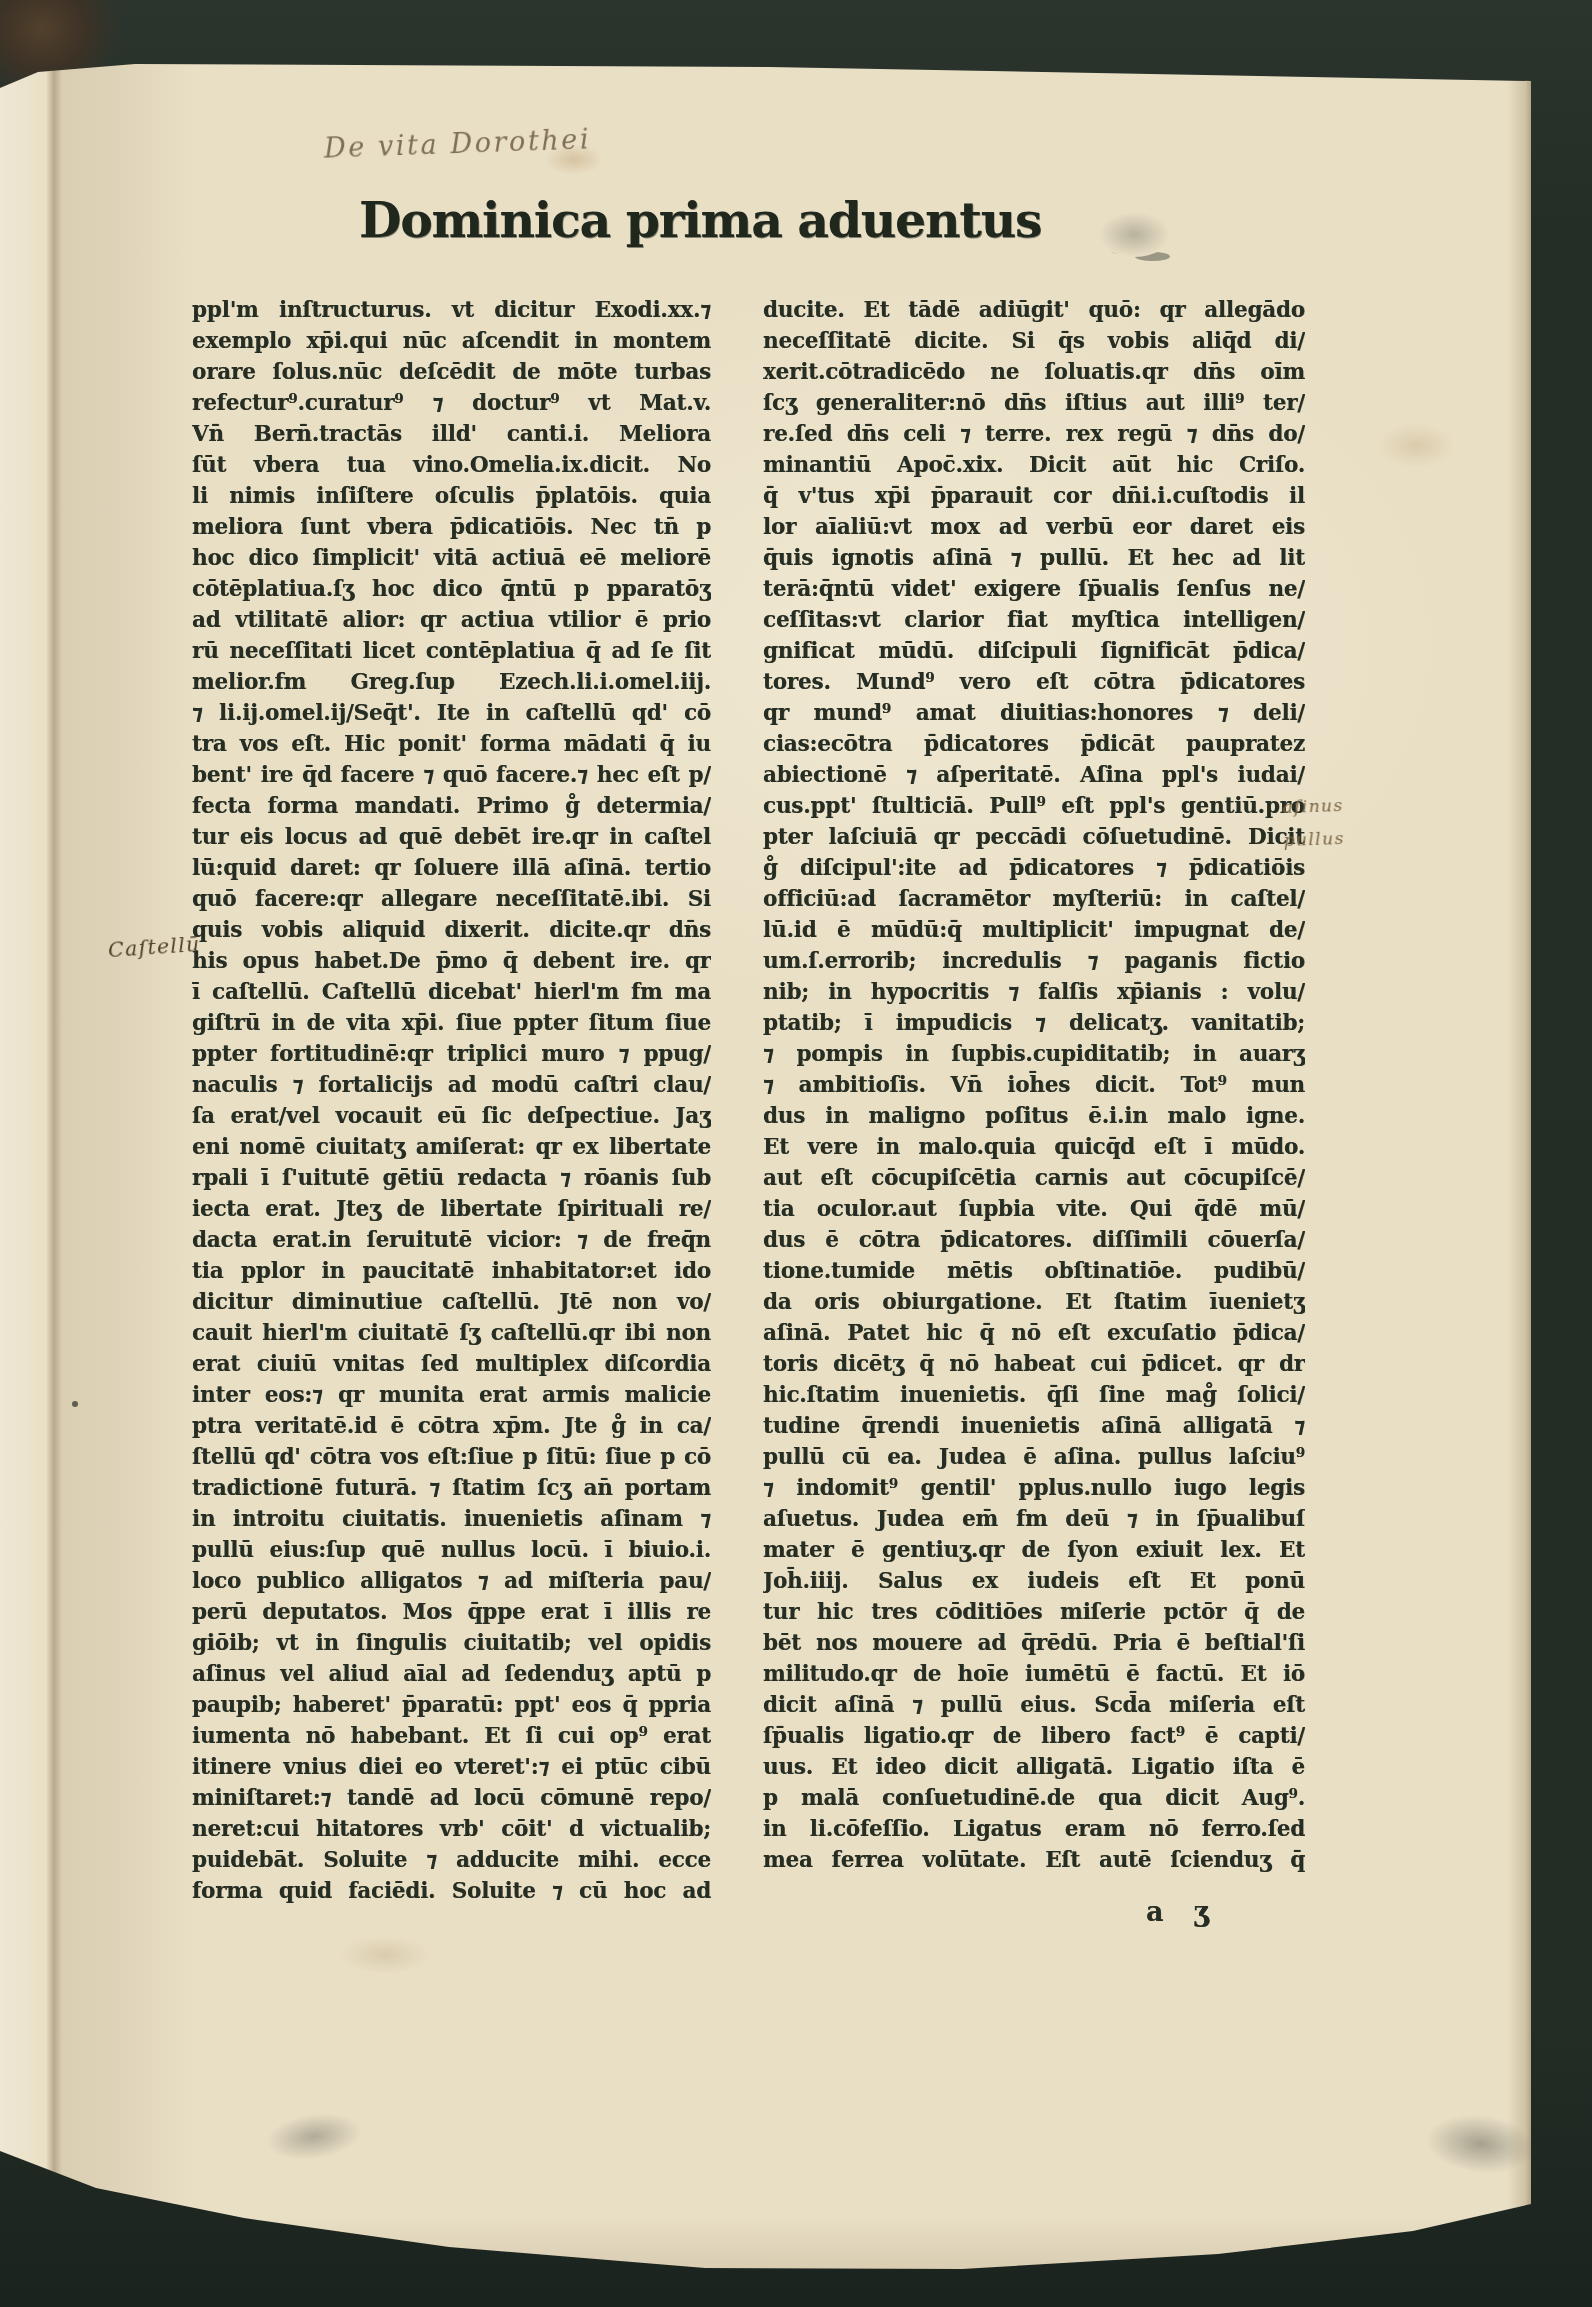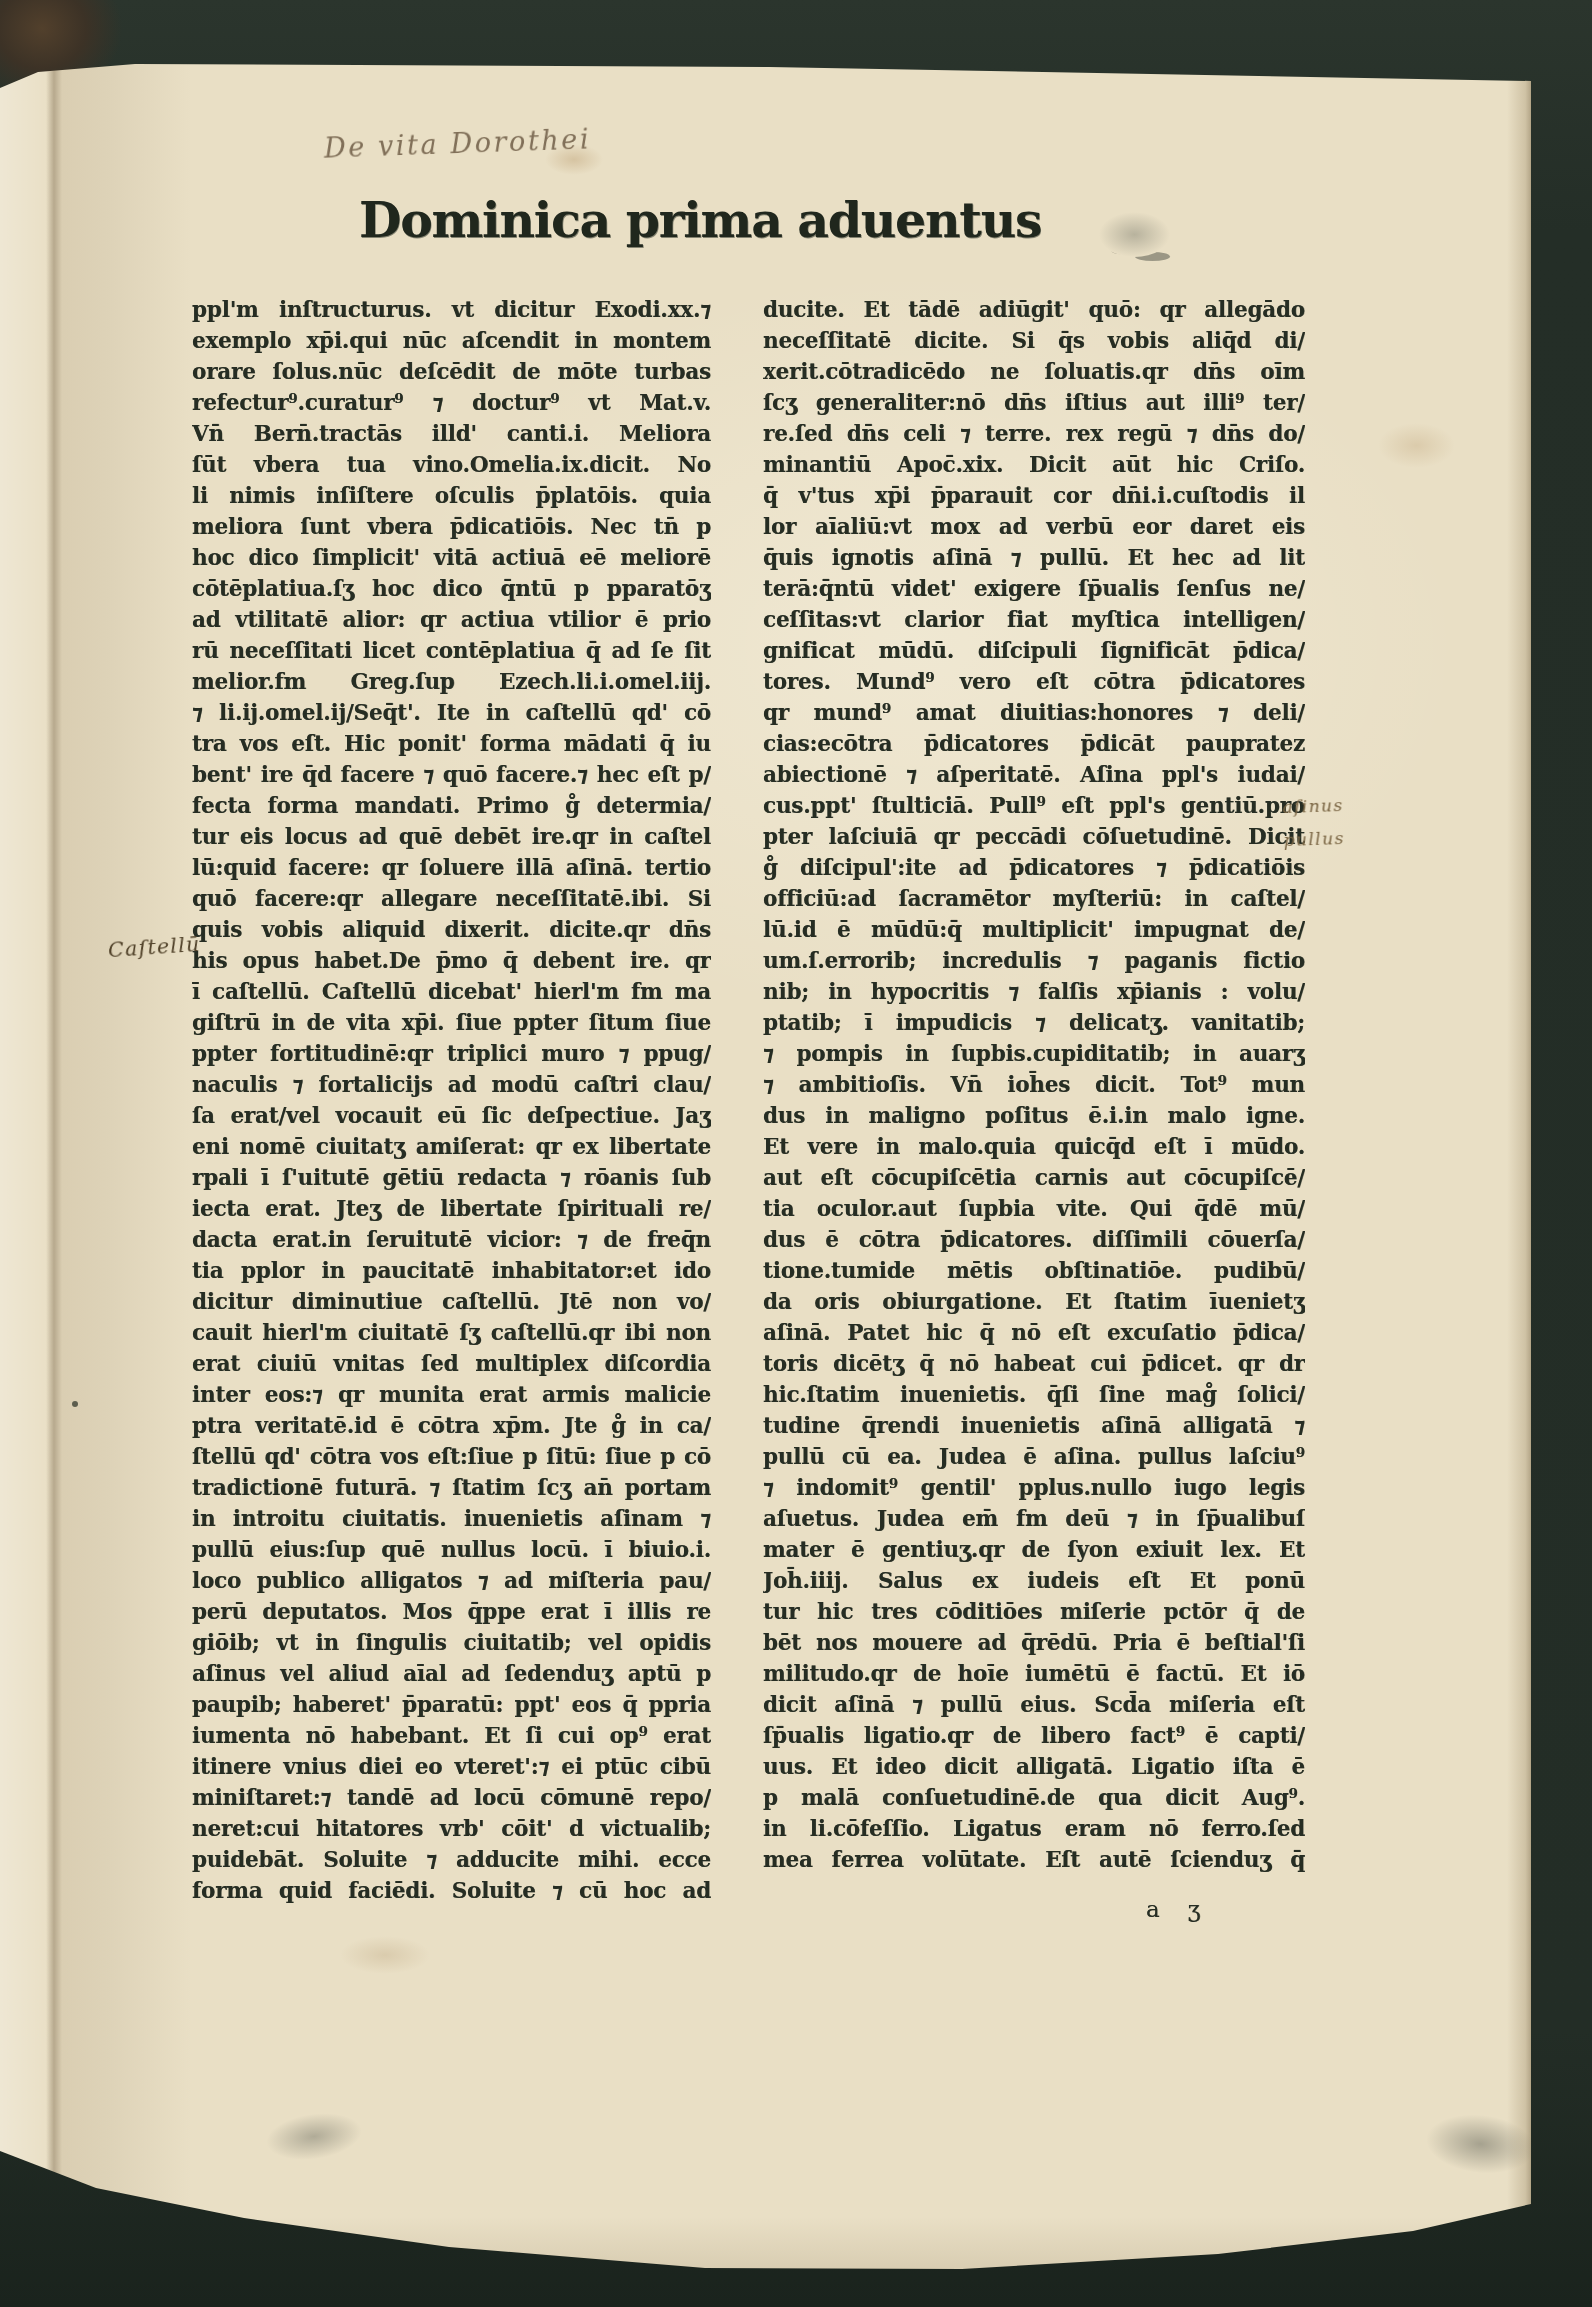--- a/index.html
+++ b/index.html
@@ -32,21 +32,21 @@
   .line{height:31px;line-height:31px;text-align:justify;text-align-last:justify;
         overflow:hidden;white-space:nowrap;}
   .hand{font-style:italic;color:#63503a;}
   .hand-top{position:absolute;left:324px;top:128px;font-size:27px;opacity:0.78;
             transform:rotate(-2deg);filter:blur(0.4px);letter-spacing:2.6px;}
   .hand-left{position:absolute;left:108px;top:935px;font-size:20.5px;color:#4f4028;
              transform:rotate(-4deg);filter:blur(0.3px);letter-spacing:1.3px;}
   .hand-right{position:absolute;left:1283px;top:790px;font-size:17.3px;color:#7b6644;
               transform:rotate(-2deg);filter:blur(0.3px);line-height:33px;letter-spacing:1.3px;}
   .hand-right div{height:33px;}
-  .signature{position:absolute;left:1146px;top:1896px;font-size:23px;font-weight:400;
+  .signature{position:absolute;left:1146px;top:1896px;font-size:27px;font-weight:700;
              color:#262d23;letter-spacing:10.3px;text-shadow:0.3px 0.3px 0.4px rgba(35,42,32,0.55);}
   .spot{position:absolute;border-radius:50%;pointer-events:none;}
   .fox1{left:545px;top:144px;width:58px;height:31px;background:radial-gradient(closest-side,rgba(164,124,70,0.28),rgba(164,124,70,0));}
   .fox2{left:1378px;top:423px;width:77px;height:45px;background:radial-gradient(closest-side,rgba(164,124,70,0.20),rgba(164,124,70,0));}
   .fox3{left:340px;top:1936px;width:90px;height:38px;background:radial-gradient(closest-side,rgba(150,115,66,0.18),rgba(150,115,66,0));}
   .speckle{left:1099px;top:212px;width:71px;height:45px;
            background:radial-gradient(closest-side,rgba(70,75,66,0.30),rgba(70,75,66,0));
            box-shadow:18px 22px 0 -18px rgba(60,64,56,0.45),-6.4px 16.7px 0 -19px rgba(60,64,56,0.4);}
   .inkdot{left:72px;top:1401px;width:6.4px;height:6.4px;background:rgba(40,45,36,0.7);}
   .smudge1{left:266px;top:2114px;width:96px;height:45px;border-radius:50%;
@@ -77,21 +77,21 @@
       <div class="line">hoc dico ſimplicit' vitā actiuā eē meliorē</div>
       <div class="line">cōtēplatiua.ſʒ hoc dico q̄ntū p pparatōʒ</div>
       <div class="line">ad vtilitatē alior: qr actiua vtilior ē prio</div>
       <div class="line">rū neceſſitati licet contēplatiua q̄ ad ſe ſit</div>
       <div class="line">melior.fm Greg.ſup Ezech.li.i.omel.iij.</div>
       <div class="line">⁊ li.ij.omel.ij/Seq̄t'. Ite in caſtellū qd' cō</div>
       <div class="line">tra vos eſt. Hic ponit' forma mādati q̄ iu</div>
       <div class="line">bent' ire q̄d facere ⁊ quō facere.⁊ hec eſt p/</div>
       <div class="line">fecta forma mandati. Primo g̊ determia/</div>
       <div class="line">tur eis locus ad quē debēt ire.qr in caſtel</div>
-      <div class="line">lū:quid facere: qr ſoluere illā aſinā. tertio</div>
+      <div class="line">lū:quid daret: qr ſoluere illā aſinā. tertio</div>
       <div class="line">quō facere:qr allegare neceſſitatē.ibi. Si</div>
       <div class="line">quis vobis aliquid dixerit. dicite.qr dn̄s</div>
       <div class="line">his opus habet.De p̄mo q̄ debent ire. qr</div>
       <div class="line">ī caſtellū. Caſtellū dicebat' hierl'm fm ma</div>
       <div class="line">giſtrū in de vita xp̄i. ſiue ppter ſitum ſiue</div>
       <div class="line">ppter fortitudinē:qr triplici muro ⁊ ppug/</div>
       <div class="line">naculis ⁊ fortalicijs ad modū caſtri clau/</div>
       <div class="line">ſa erat/vel vocauit eū ſic deſpectiue. Jaʒ</div>
       <div class="line">eni nomē ciuitatʒ amiſerat: qr ex libertate</div>
       <div class="line">rpali ī ſ'uitutē gētiū redacta ⁊ rōanis ſub</div>

